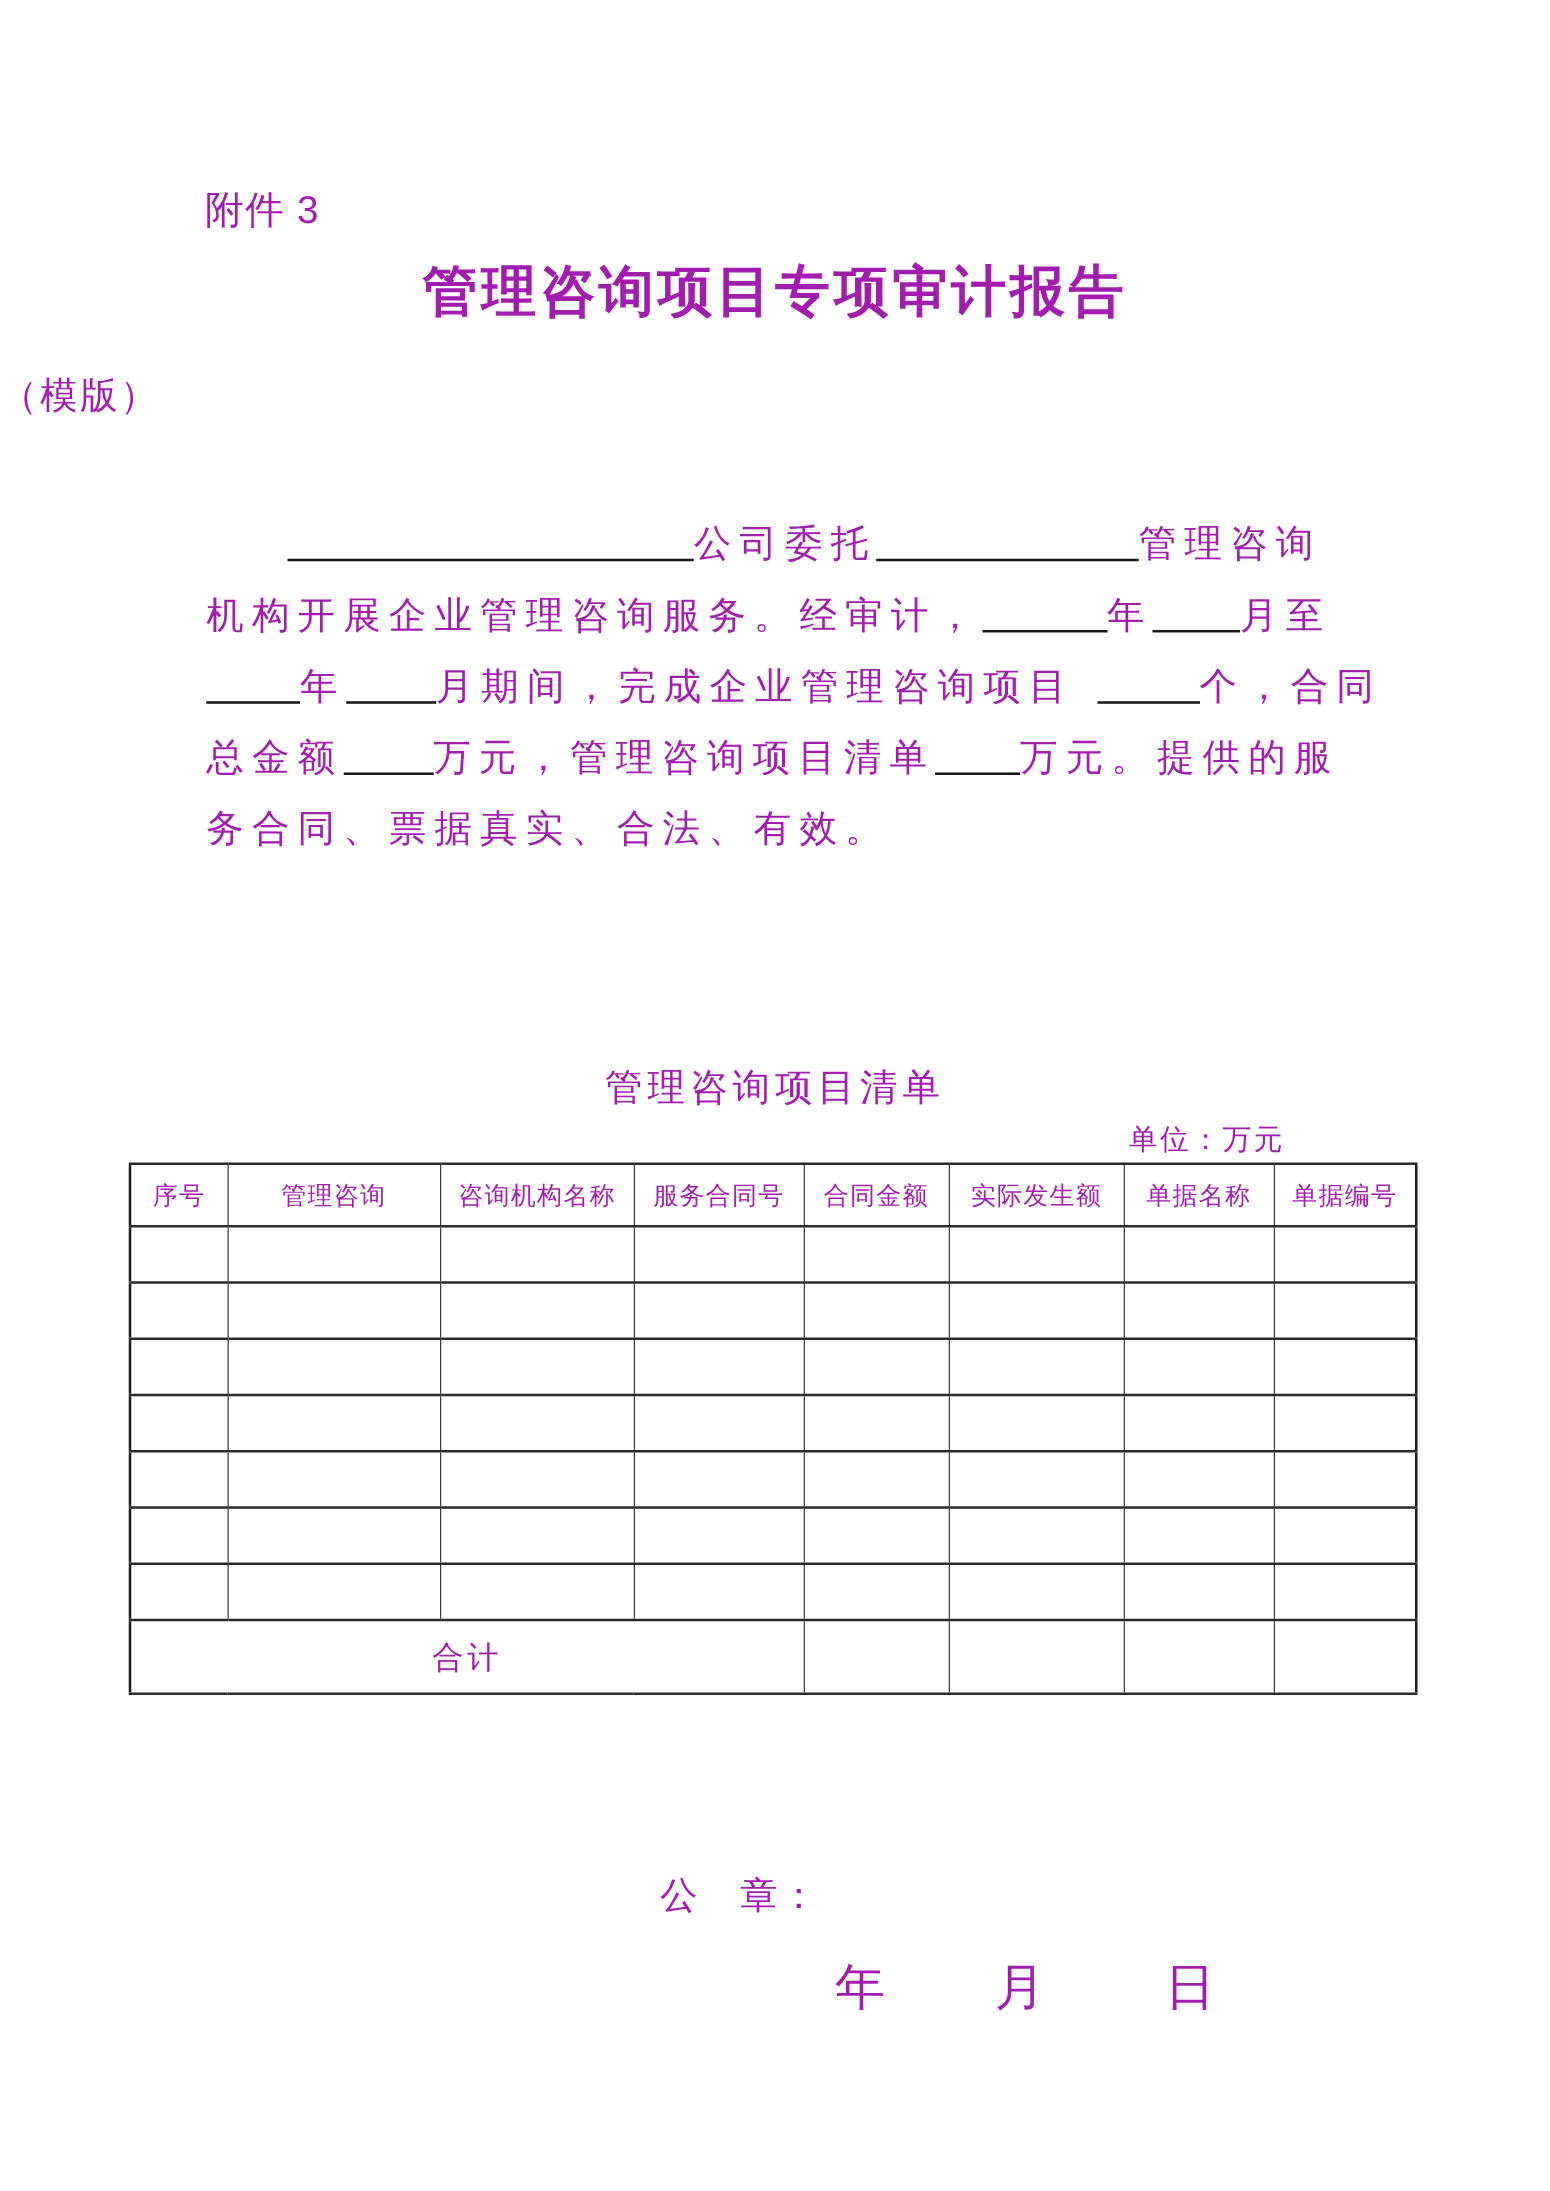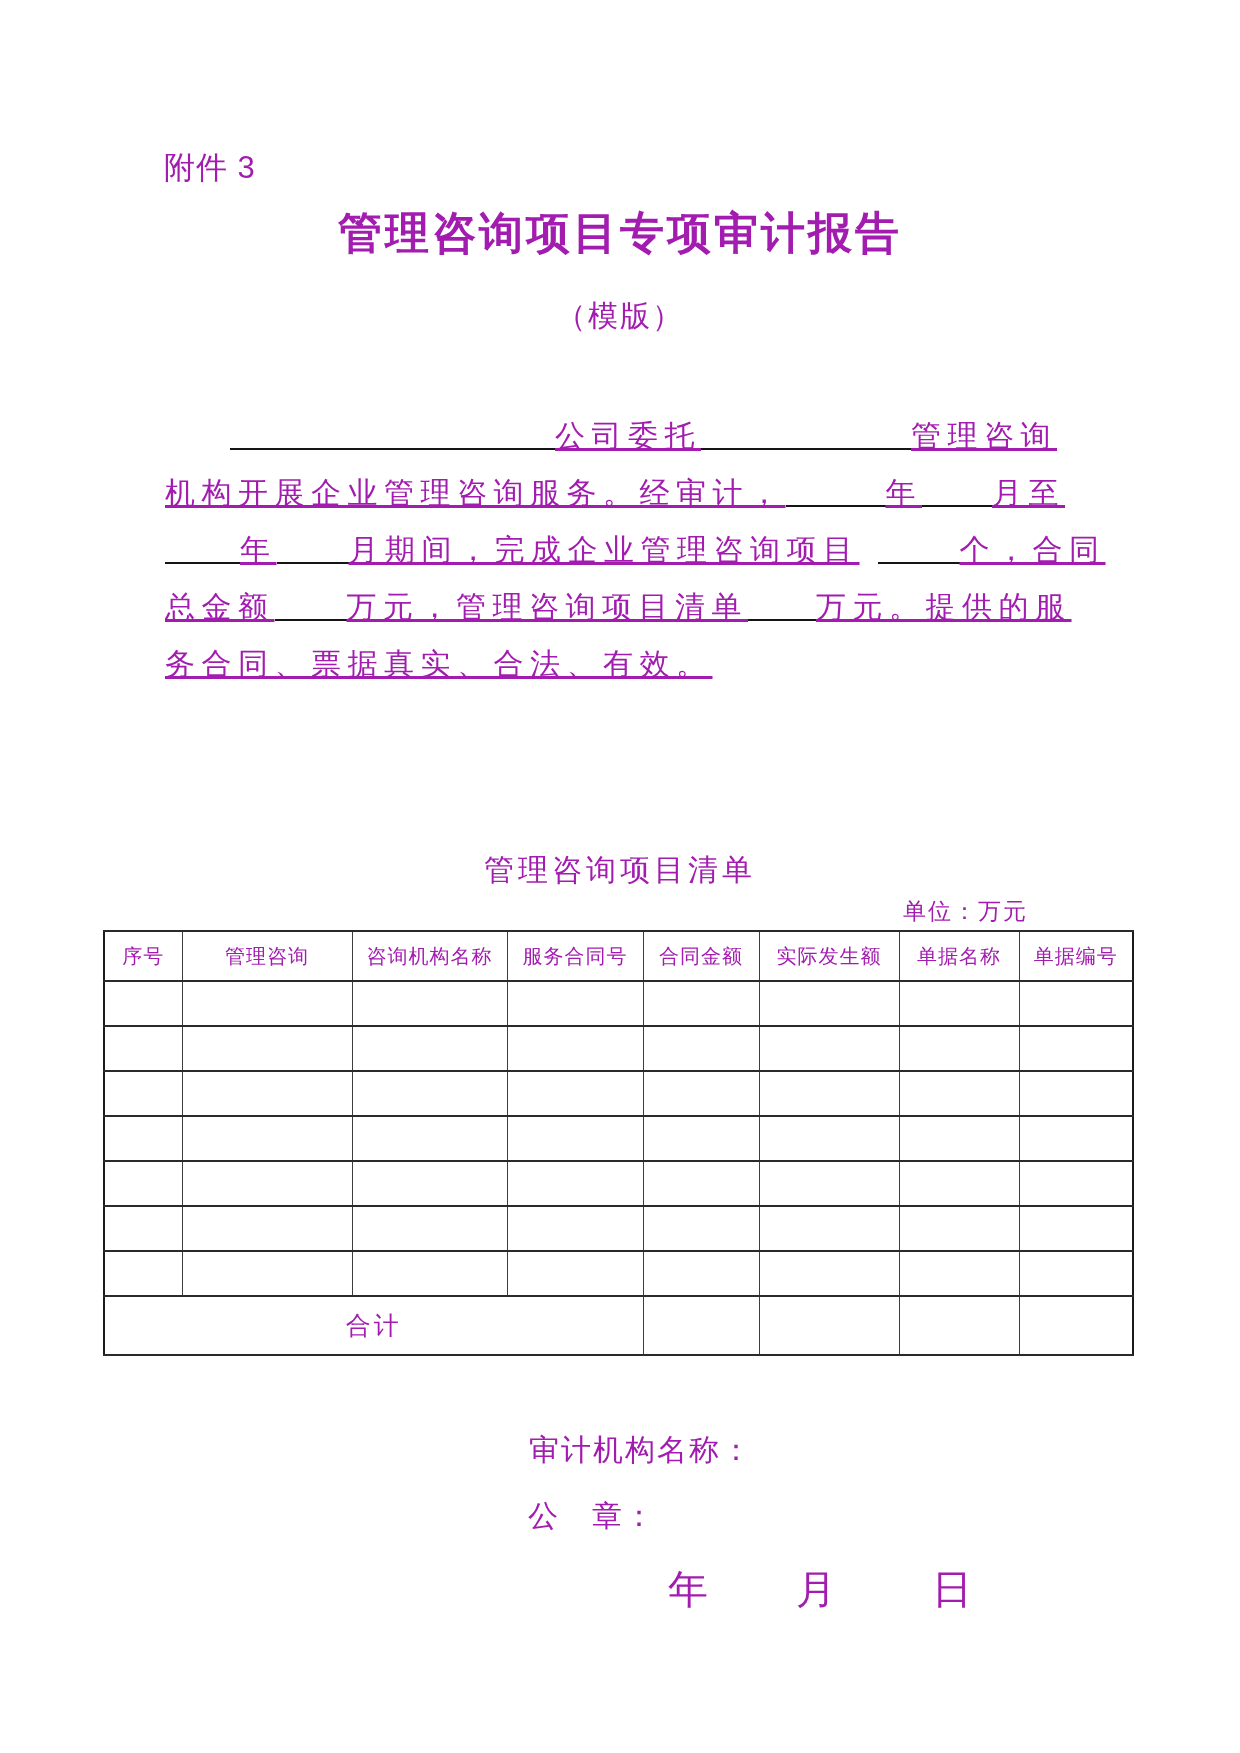--- a/index.html
+++ b/index.html
@@ -13,27 +13,27 @@
     font-family:"Liberation Sans","DejaVu Sans",sans-serif;
     font-size:31px;letter-spacing:1px;
   }
   .doc-title{
     position:absolute;left:0;top:204px;width:100%;margin:0;
     text-align:center;font-family:"Liberation Sans","DejaVu Sans",sans-serif;
     font-weight:700;font-size:44px;letter-spacing:3px;
   }
   .subtitle{
     position:absolute;left:0;top:296px;width:100%;
-    text-align:center;font-size:30px;letter-spacing:2px;
+    text-align:left;font-size:30px;letter-spacing:2px;
   }
   .para{
     position:absolute;left:165px;top:407px;
     font-size:30px;letter-spacing:6.5px;white-space:nowrap;
   }
-  .para .line{height:57px;line-height:57px;text-decoration:underline;}
+  .para .line{height:57px;line-height:57px;}
   .para .l1{padding-left:65px;}
   .blank{
     display:inline-block;height:1px;border-bottom:2px solid #151515;
     vertical-align:-4px;
   }
   .ml{margin-left:18px;}
   .list-title{
     position:absolute;left:0;top:850px;width:100%;
     text-align:center;font-size:30px;letter-spacing:4px;
   }
@@ -182,19 +182,18 @@
       <tr class="total">
         <td colspan="4">合计</td>
         <td></td>
         <td></td>
         <td></td>
         <td></td>
       </tr>
     </tfoot>
   </table>
 
-  <div class="auditor">审计机构名称：</div>
   <div class="seal">公　章：</div>
   <div class="dateline">
     <span>年</span><span class="dm">月</span><span class="dd">日</span>
   </div>
 
 </div>
 
 </body></html>

